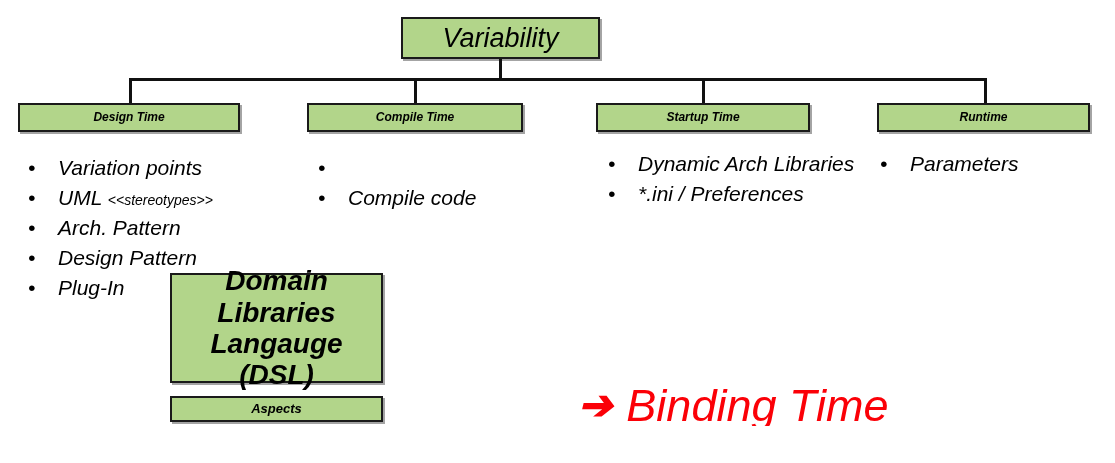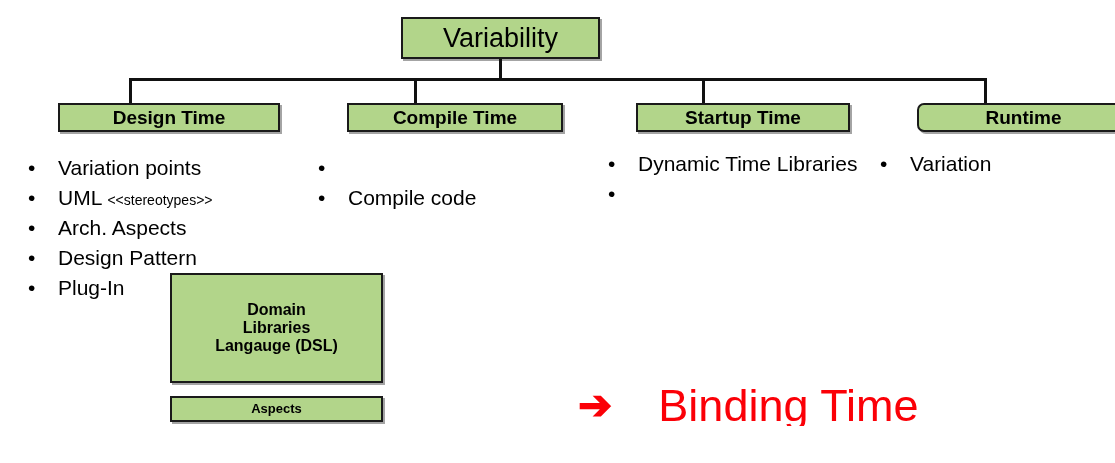--- a/index.html
+++ b/index.html
@@ -11,20 +11,21 @@
   body {
     font-family: "Liberation Sans", sans-serif;
     color: #000000;
   }
   #canvas {
     position: relative;
     width: 1115px;
     height: 426px;
     background: #ffffff;
     overflow: hidden;
+    font-style: italic;
   }
 
   
   .gbox {
     position: absolute;
     background: #b2d58a;
     border: 2px solid #1a1a1a;
     box-sizing: border-box;
     display: flex;
     align-items: center;
@@ -34,32 +35,31 @@
     box-shadow: 2px 2px 0 rgba(90,90,90,0.55);
   }
   .gbox .blabel { display: block; line-height: 1.12; }
 
   #box-variability {
     left: 401px; top: 17px; width: 199px; height: 42px;
     font-size: 27px; font-weight: normal;
   }
   .cat-box {
     height: 29px;
-    font-size: 19px;
+    font-size: 12px;
     font-weight: bold;
-    margin-left: 40px;
   }
   #box-design-time  { left: 18px;  top: 103px; width: 222px; }
   #box-compile-time { left: 307px; top: 103px; width: 216px; }
   #box-startup-time { left: 596px; top: 103px; width: 214px; }
-  #box-runtime      { left: 877px; top: 103px; width: 213px; border-radius: 7px; }
+  #box-runtime      { left: 877px; top: 103px; width: 213px; }
 
   #box-dsl {
     left: 170px; top: 273px; width: 213px; height: 110px;
-    font-size: 16px; font-weight: bold;
+    font-size: 28px; font-weight: bold;
   }
   #box-aspects {
     left: 170px; top: 396px; width: 213px; height: 26px;
     font-size: 13px; font-weight: bold;
   }
 
   
   .line {
     position: absolute;
     background: #111111;
@@ -113,21 +113,21 @@
     color: #fb0007;
     font-size: 45px;
     white-space: nowrap;
   }
   #binding-arrow {
     font-size: 41px;
     font-weight: bold;
     margin-right: 14px;
     line-height: 1;
   }
-  #binding-label { line-height: 1.05; margin-left: 32px; }
+  #binding-label { line-height: 1.05; }
 </style>
 </head>
 <body>
 
 <div id="canvas">
 
   <div class="gbox" id="box-variability">
     <span class="blabel">Variability</span>
   </div>
 
@@ -155,21 +155,21 @@
     <div class="bullet-row">
       <span class="bullet-dot">•</span>
       <span class="bullet-text">Variation points</span>
     </div>
     <div class="bullet-row">
       <span class="bullet-dot">•</span>
       <span class="bullet-text"><span>UML </span><span class="small-note">&lt;&lt;stereotypes&gt;&gt;</span></span>
     </div>
     <div class="bullet-row">
       <span class="bullet-dot">•</span>
-      <span class="bullet-text">Arch. Aspects</span>
+      <span class="bullet-text">Arch. Pattern</span>
     </div>
     <div class="bullet-row">
       <span class="bullet-dot">•</span>
       <span class="bullet-text">Design Pattern</span>
     </div>
     <div class="bullet-row">
       <span class="bullet-dot">•</span>
       <span class="bullet-text">Plug-In</span>
     </div>
   </div>
@@ -180,31 +180,32 @@
     </div>
     <div class="bullet-row">
       <span class="bullet-dot">•</span>
       <span class="bullet-text">Compile code</span>
     </div>
   </div>
 
   <div class="bullet-list" id="list-startup">
     <div class="bullet-row">
       <span class="bullet-dot">•</span>
-      <span class="bullet-text">Dynamic Time Libraries</span>
-    </div>
-    <div class="bullet-row">
-      <span class="bullet-dot">•</span>
+      <span class="bullet-text">Dynamic Arch Libraries</span>
+    </div>
+    <div class="bullet-row">
+      <span class="bullet-dot">•</span>
+      <span class="bullet-text">*.ini / Preferences</span>
     </div>
   </div>
 
   <div class="bullet-list" id="list-runtime">
     <div class="bullet-row">
       <span class="bullet-dot">•</span>
-      <span class="bullet-text">Variation</span>
+      <span class="bullet-text">Parameters</span>
     </div>
   </div>
 
   <div class="gbox" id="box-dsl">
     <span class="blabel">
       <span>Domain</span><br>
       <span>Libraries</span><br>
       <span>Langauge (DSL)</span>
     </span>
   </div>

